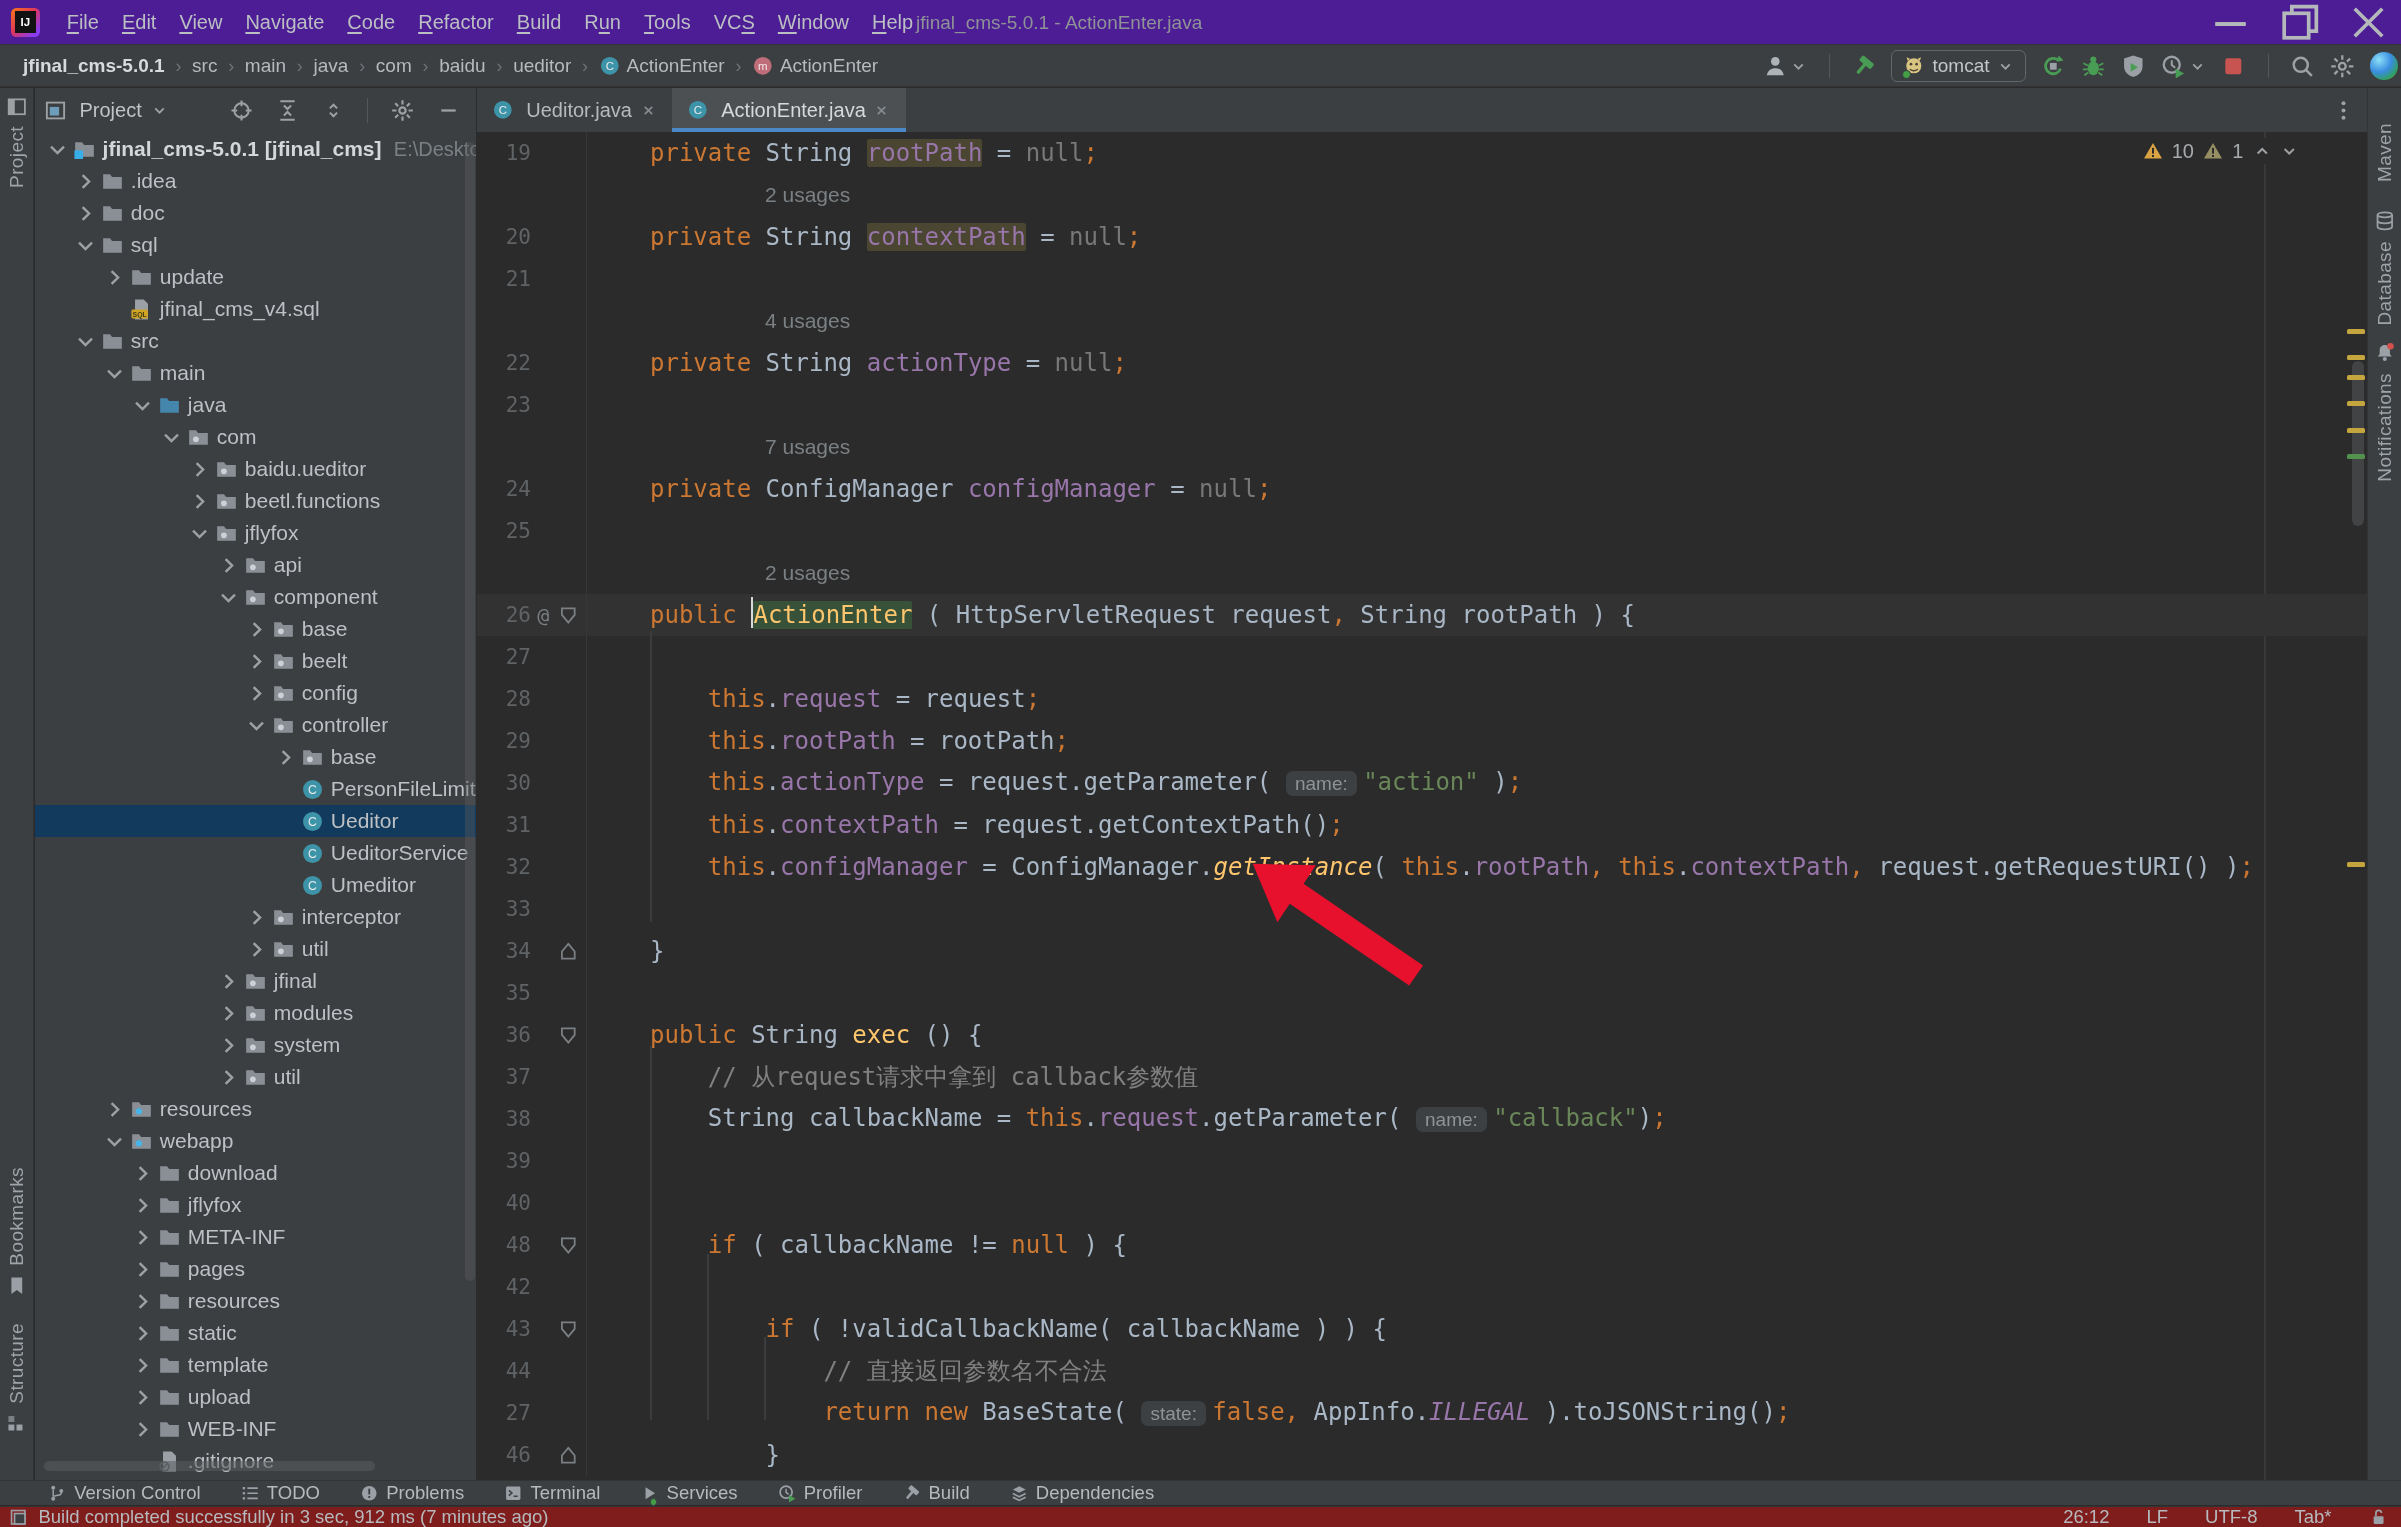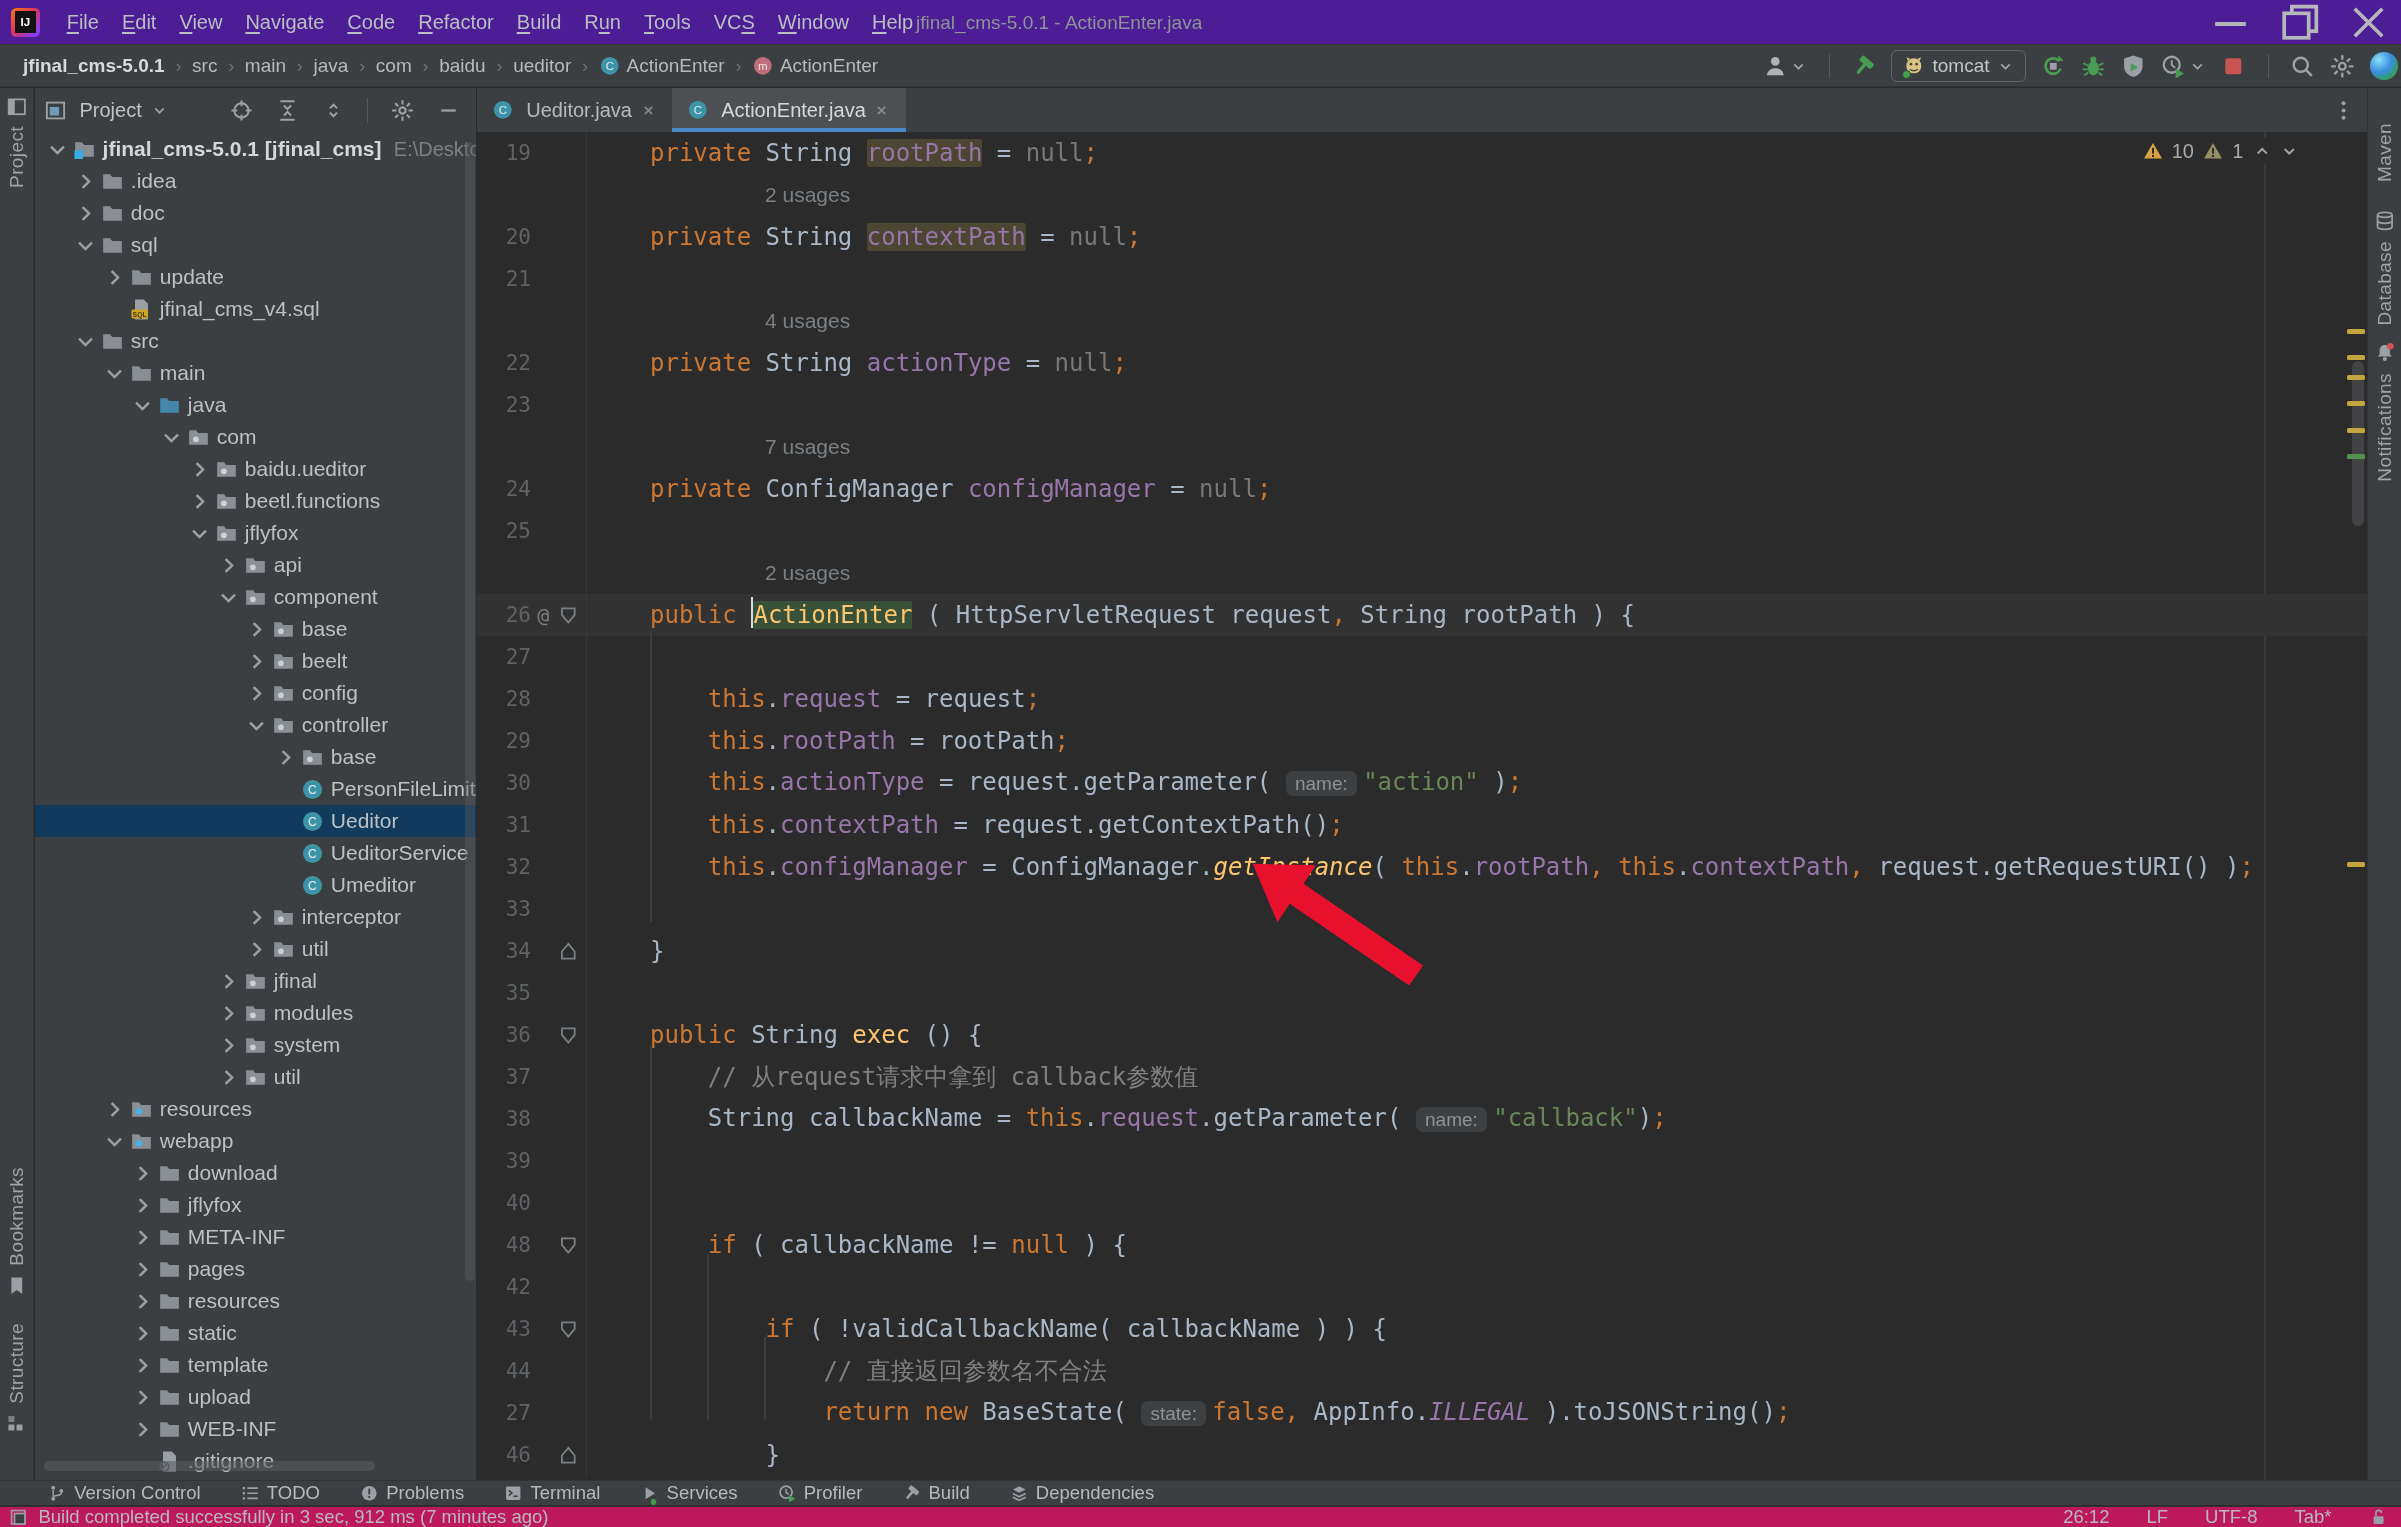--- a/index.html
+++ b/index.html
@@ -93,21 +93,21 @@
   .ig{position:absolute;width:1.5px;background:#3a3c3e}
   .widget{position:absolute;top:6.2px;right:62px;display:flex;align-items:center;gap:9.2px;font-size:20px;color:#a7abae;background:#2b2b2b;padding:1.5px 6.2px}
   .vthumb{position:absolute;right:3.1px;top:229px;width:12.3px;height:165px;background:#585b5d;opacity:.5;border-radius:6.2px}
   .tick{position:absolute;right:2.3px;width:17.7px;height:4.6px;border-radius:1.5px}
   .arrow{position:absolute;left:768px;top:724px;width:185px;height:131px}
 
   
   .bottombar{position:absolute;left:0;top:1480px;width:2401px;height:25.4px;background:#3c3f41;border-top:0.8px solid #313335;display:flex;align-items:center;gap:40px;padding-left:48px;font-size:18.5px;color:#b6babd}
   .bitem{display:flex;align-items:center;gap:7.7px;position:relative}
   .bdot{position:absolute;left:9.2px;bottom:-1.5px;width:7.7px;height:7.7px;border-radius:50%;background:#43a047;border:1.5px solid #3c3f41}
-  .statusbar{position:absolute;left:0;top:1506px;width:2401px;height:21.6px;background:#be185d;border-top:0.8px solid #313335;display:flex;align-items:center;font-size:18.5px;color:#b6babd}
+  .statusbar{position:absolute;left:0;top:1506px;width:2401px;height:21.6px;background:#7f1d1d;border-top:0.8px solid #313335;display:flex;align-items:center;font-size:18.5px;color:#b6babd}
   .statusbar .msg{margin-left:10.8px}
   #statusRight{margin-left:auto;display:flex;align-items:center;gap:37px;margin-right:14px}
 </style>
 </head>
 <body>
 
 <div class="titlebar">
   <div class="logo">
       <i>IJ</i>
     </div>

